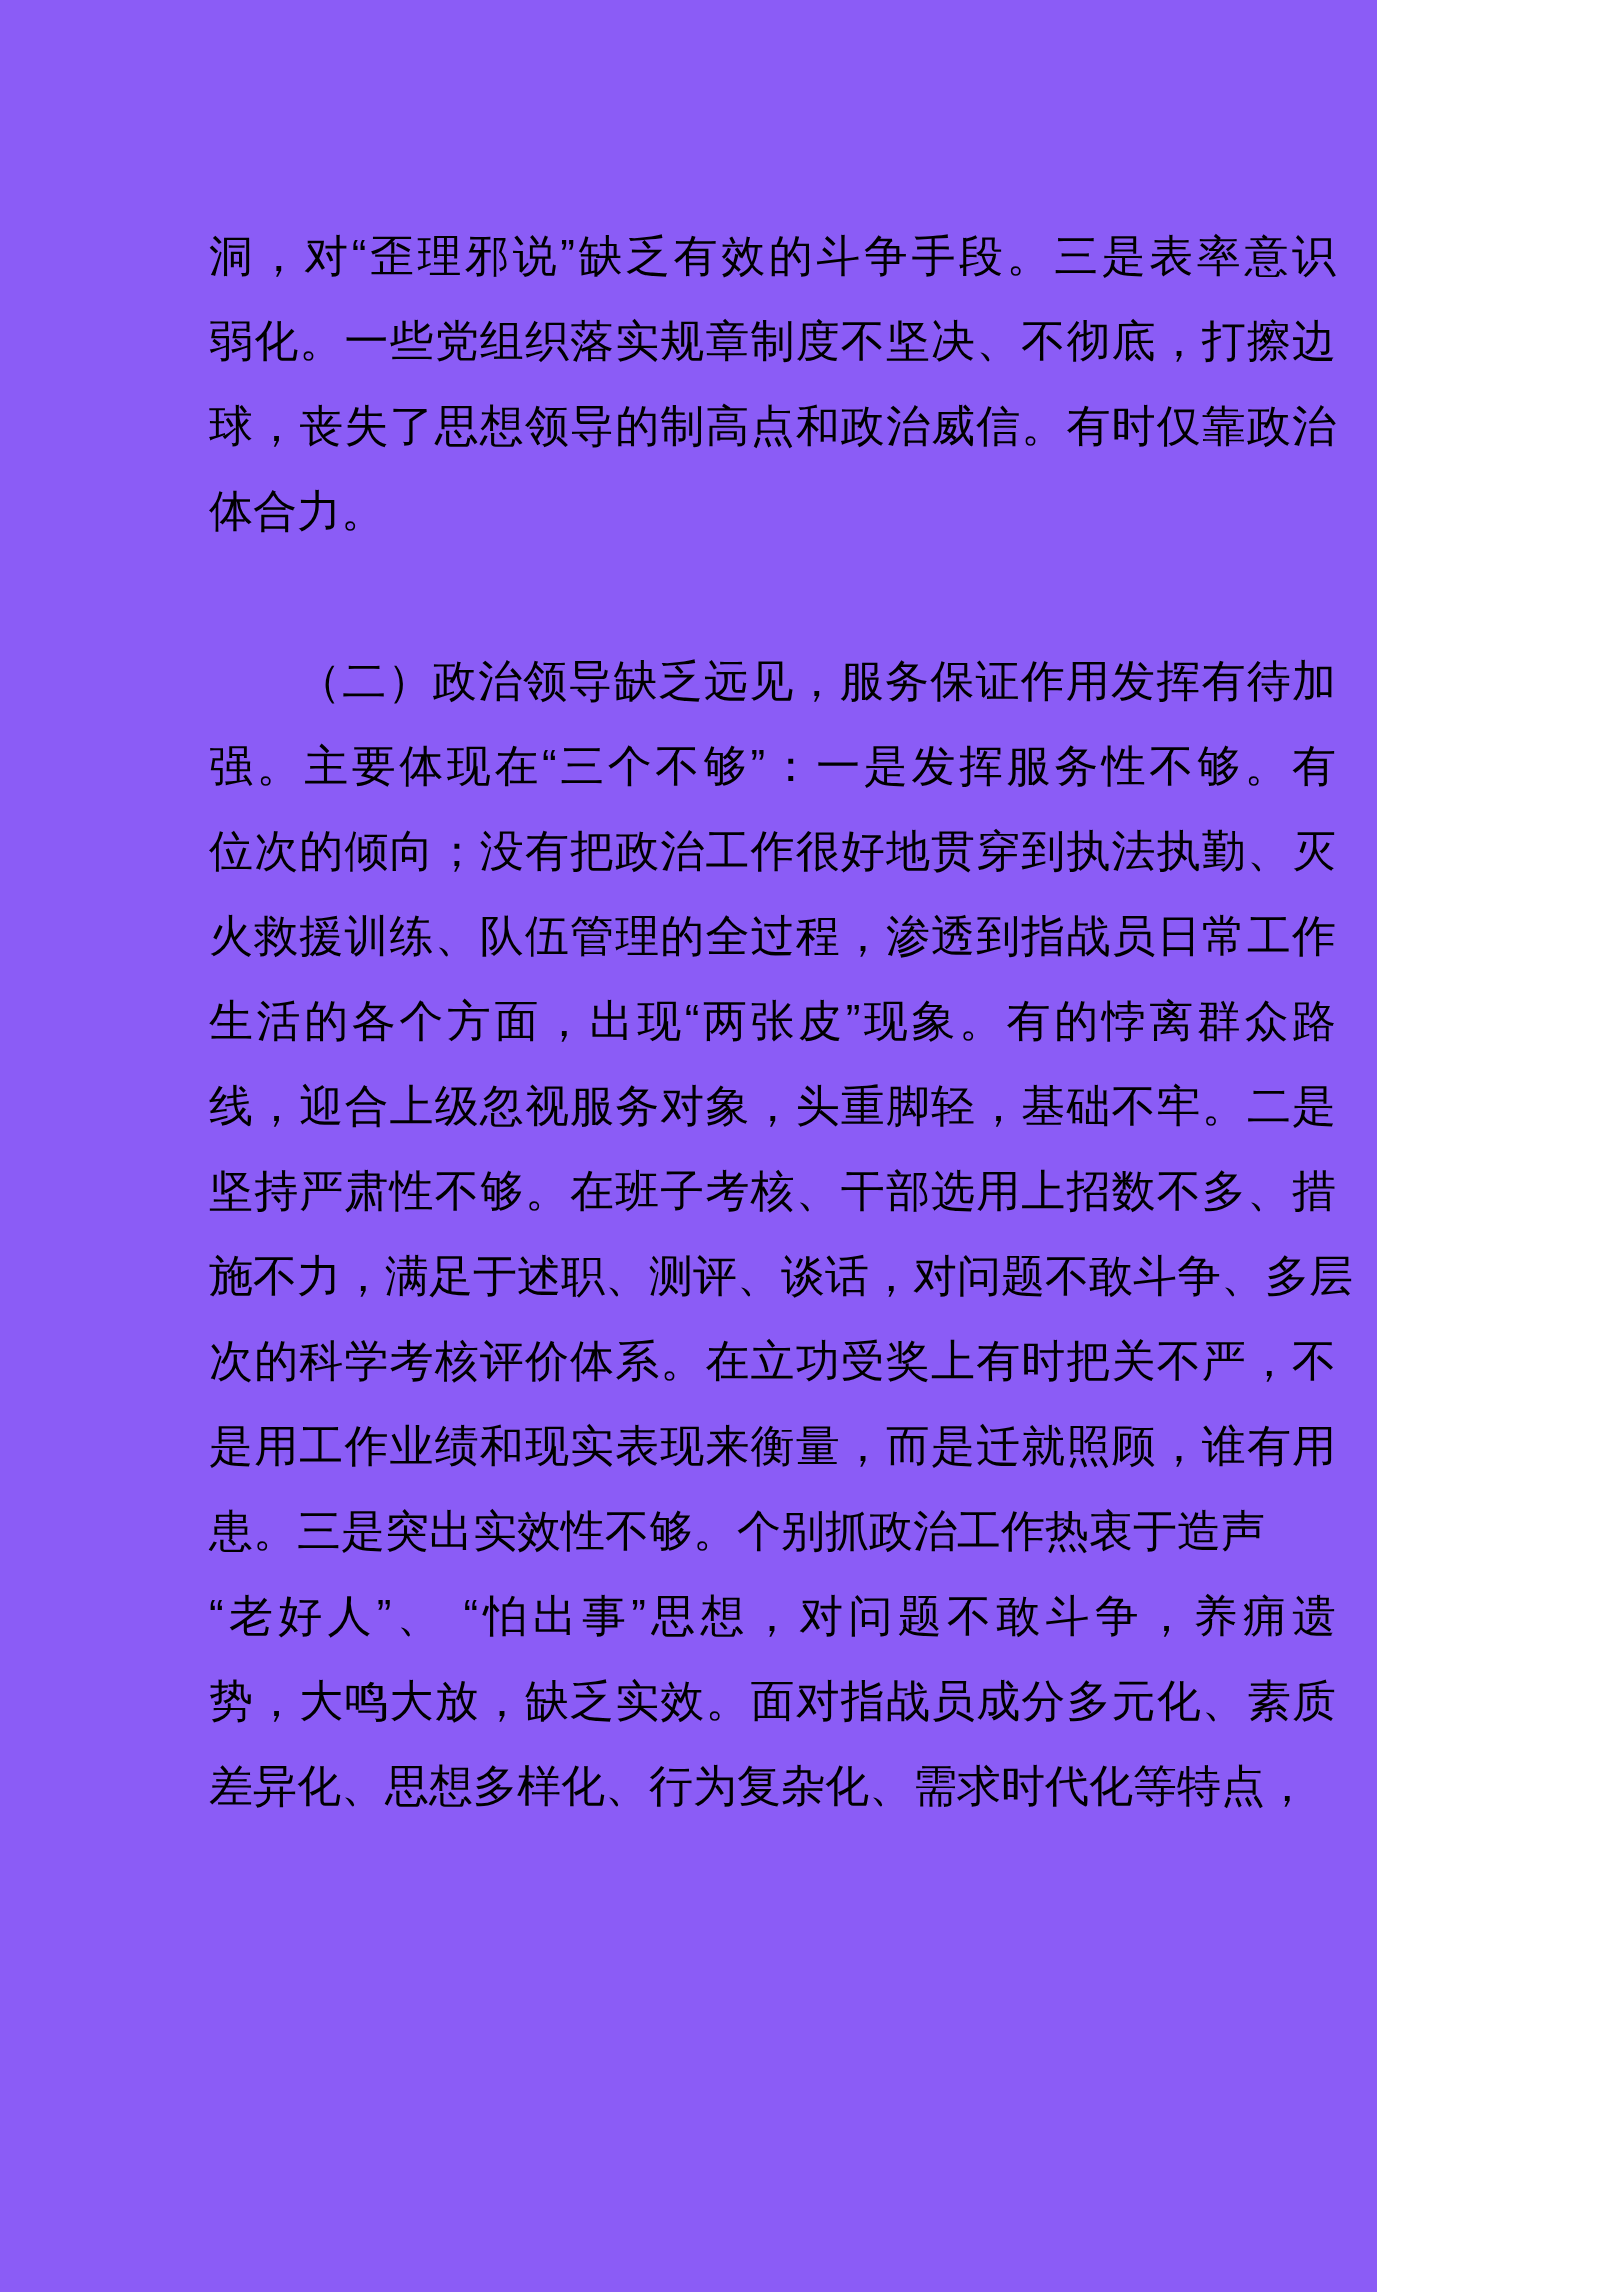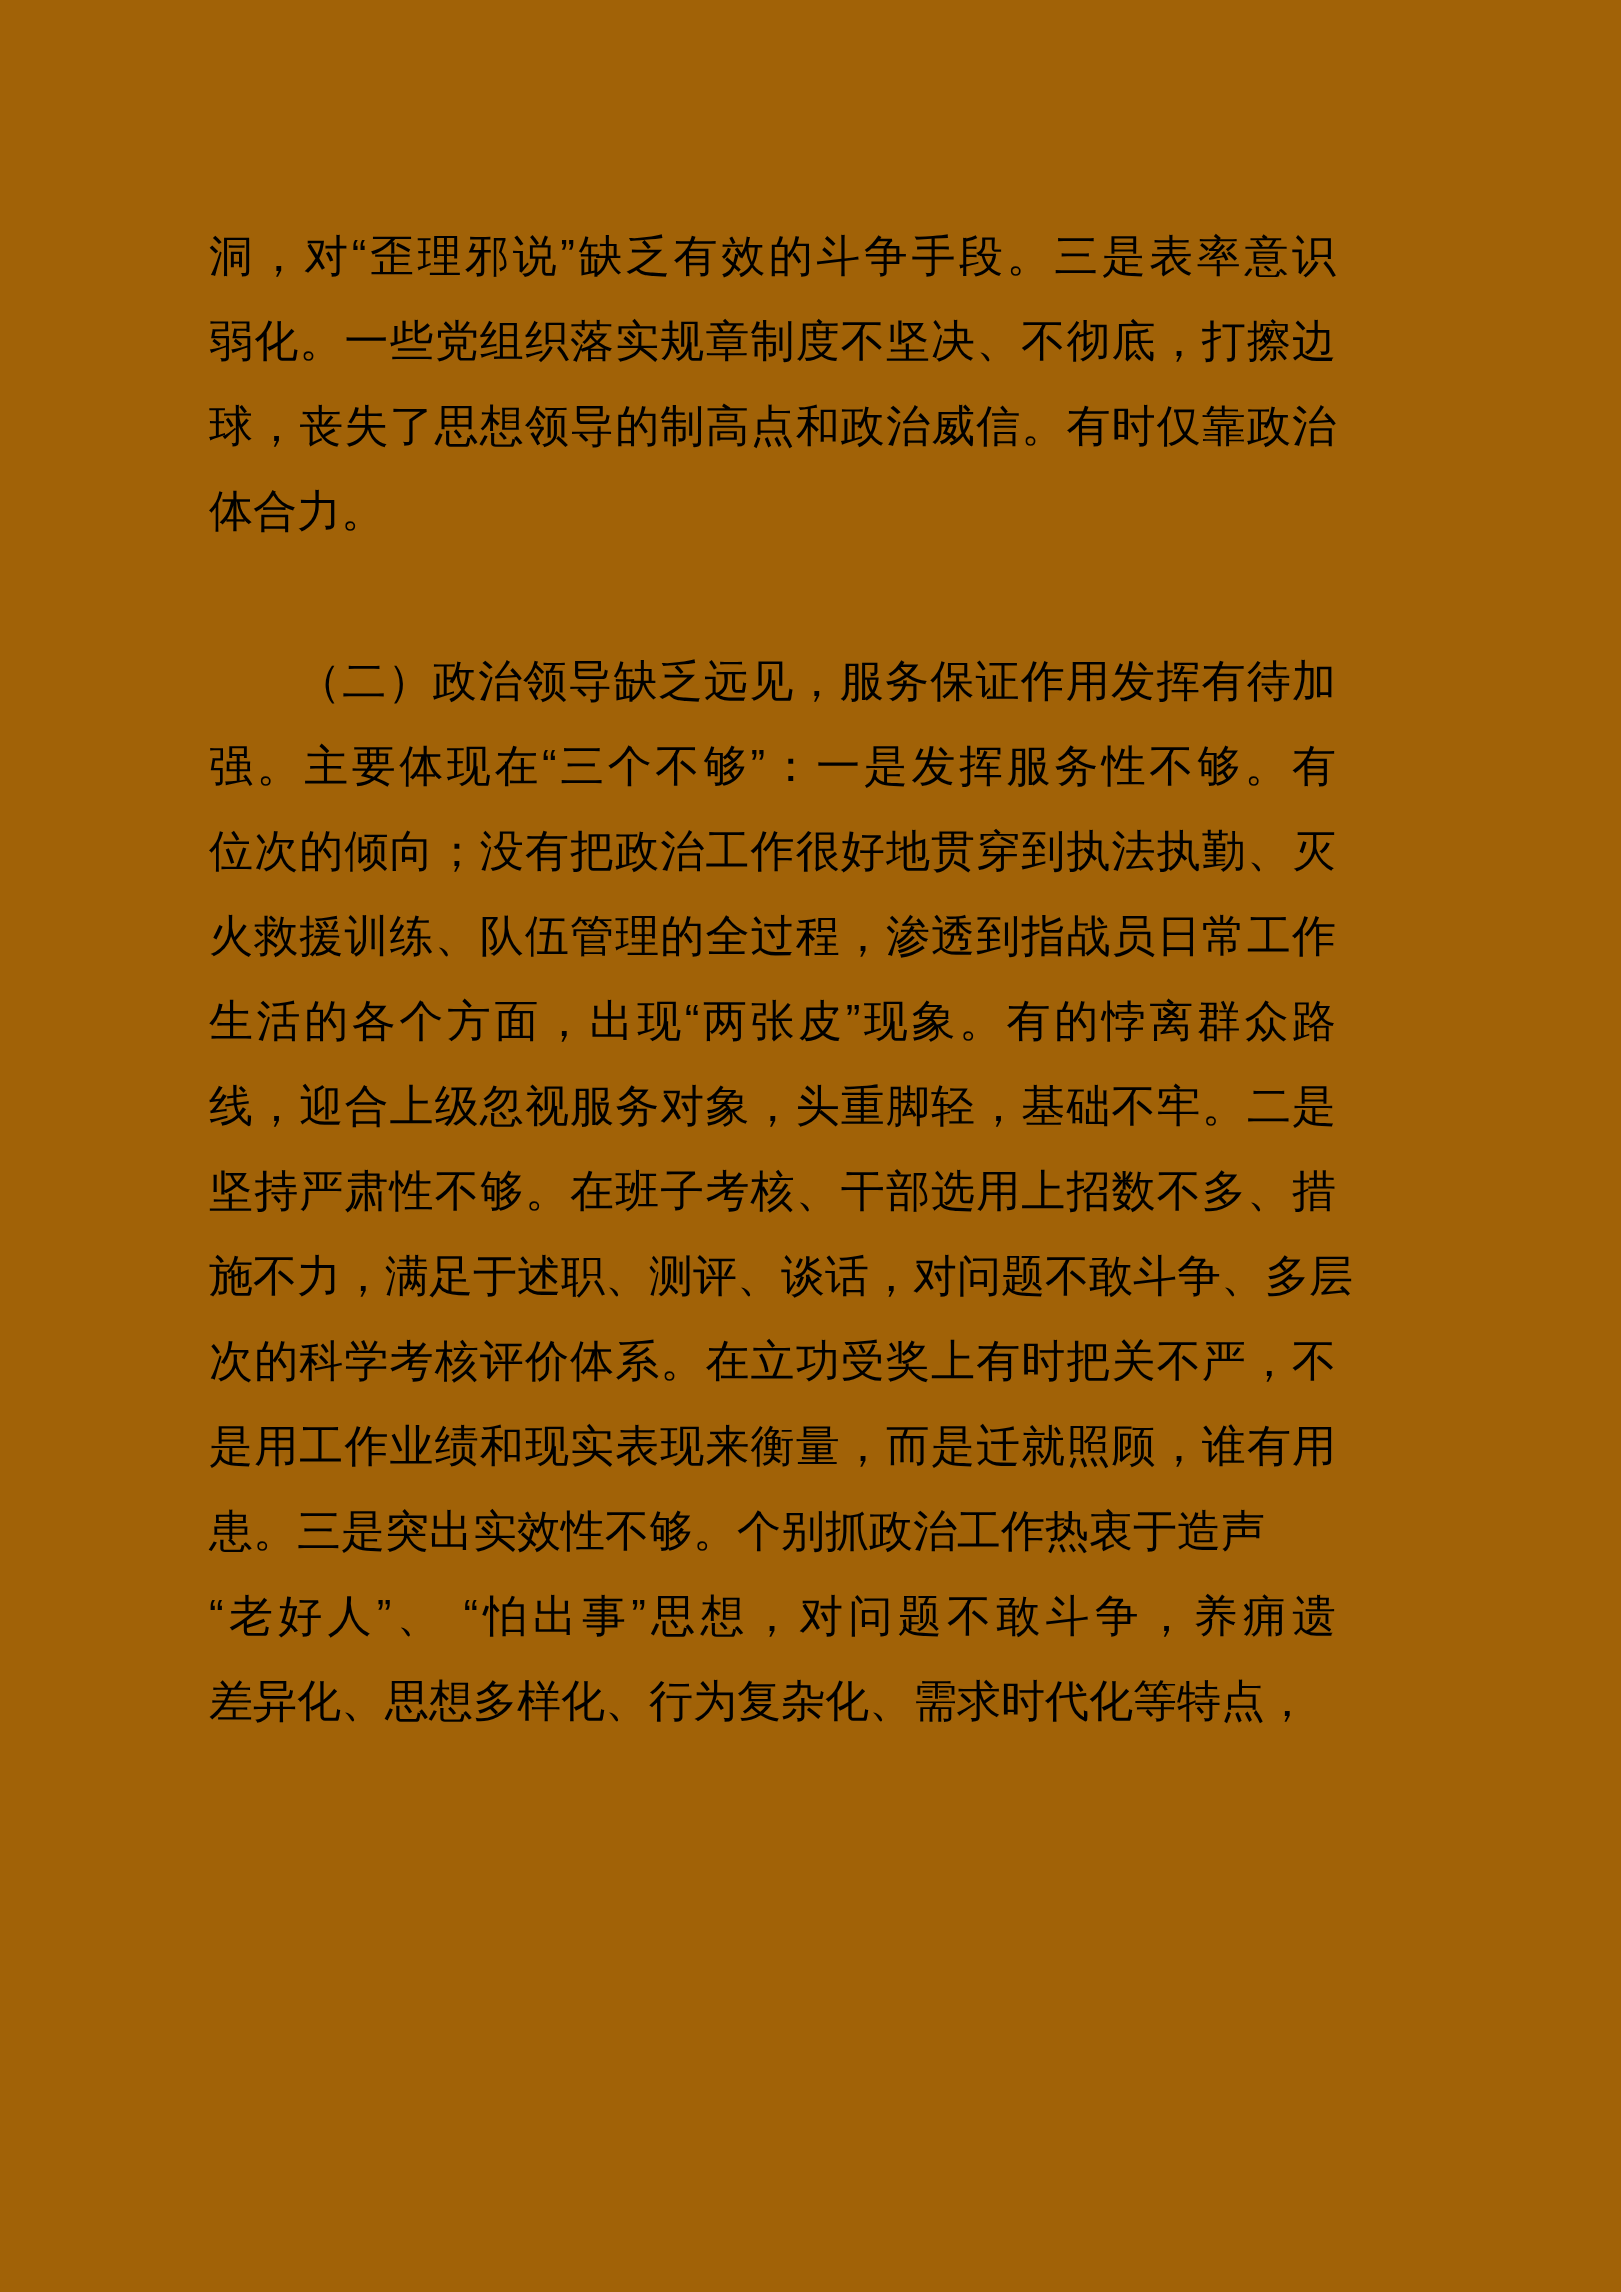--- a/index.html
+++ b/index.html
@@ -2,23 +2,23 @@
 <html><head>
 <meta charset="utf-8">
 <style>
   html, body {
     margin: 0;
     padding: 0;
     background: #ffffff;
   }
   .page {
     position: relative;
-    width: 1621px;
+    width: 1377px;
     height: 2293px;
-    background: #a16207;
+    background: #8b5cf6;
     overflow: hidden;
   }
   .doc-text {
     position: absolute;
     left: 209px;
     top: 213px;
     width: 1127px;
     font-family: "Liberation Sans", sans-serif;
     font-size: 44px;
     line-height: 85px;
@@ -59,17 +59,18 @@
         <div class="text-line fill">位次的倾向；没有把政治工作很好地贯穿到执法执勤、灭</div>
         <div class="text-line fill">火救援训练、队伍管理的全过程，渗透到指战员日常工作</div>
         <div class="text-line fill">生活的各个方面，出现“两张皮”现象。有的悖离群众路</div>
         <div class="text-line fill">线，迎合上级忽视服务对象，头重脚轻，基础不牢。二是</div>
         <div class="text-line fill">坚持严肃性不够。在班子考核、干部选用上招数不多、措</div>
         <div class="text-line fill">施不力，满足于述职、测评、谈话，对问题不敢斗争、多层</div>
         <div class="text-line fill">次的科学考核评价体系。在立功受奖上有时把关不严，不</div>
         <div class="text-line fill">是用工作业绩和现实表现来衡量，而是迁就照顾，谁有用</div>
         <div class="text-line">患。三是突出实效性不够。个别抓政治工作热衷于造声</div>
         <div class="text-line fill">“老好人”、 “怕出事”思想，对问题不敢斗争，养痈遗</div>
+        <div class="text-line fill">势，大鸣大放，缺乏实效。面对指战员成分多元化、素质</div>
         <div class="text-line">差异化、思想多样化、行为复杂化、需求时代化等特点，</div>
       </div>
     </div>
 </div>
 
 
 </body></html>

